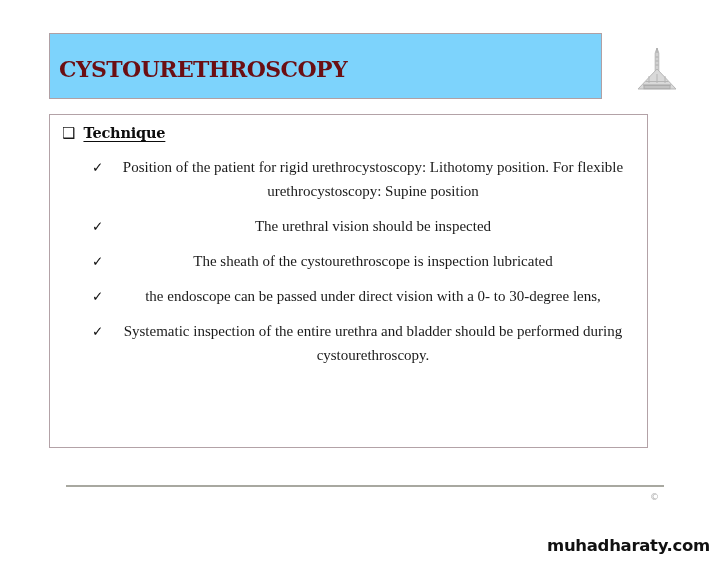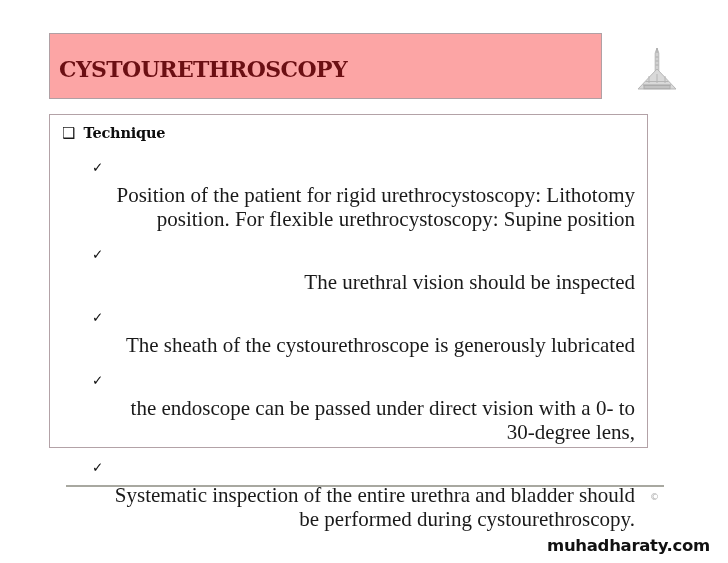--- a/index.html
+++ b/index.html
@@ -23,21 +23,21 @@
   }
 
   
   .title-box {
     position: absolute;
     left: 49px;
     top: 33px;
     width: 553px;
     height: 66px;
     border: 1px solid #b0a0a4;
-    background: #fca5a5;
+    background: #7dd3fc;
     box-sizing: border-box;
   }
   .title-text {
     position: absolute;
     left: 9px;
     top: 14px;
     font-family: "DejaVu Serif", "Liberation Serif", serif;
     font-weight: bold;
     font-size: 31px;
     line-height: 36px;
@@ -86,20 +86,21 @@
     line-height: 20px;
     color: #1a1a1a;
     position: relative;
     top: 0px;
   }
   .section-heading-label {
     font-family: "DejaVu Serif", "Liberation Serif", serif;
     font-weight: bold;
     font-size: 14.5px;
     line-height: 20px;
+    text-decoration: underline;
     text-underline-offset: 3px;
     color: #0d0d0d;
     letter-spacing: -0.2px;
   }
 
   .bullet-list {
     position: absolute;
     left: 42px;
     top: 40px;
     right: 8px;
@@ -114,26 +115,25 @@
     width: 19px;
     font-family: "DejaVu Sans", sans-serif;
     font-weight: bold;
     font-size: 13.5px;
     line-height: 24px;
     color: #111111;
   }
   .bullet-text {
     flex: 1 1 auto;
     font-family: "Liberation Serif", serif;
-    font-size: 21px;
+    font-size: 15px;
     line-height: 24px;
     color: #1a1a1a;
-    text-align: right;
+    text-align: center;
     padding-right: 4px;
-    margin-top: 28px;
   }
 
   
   .footer-rule {
     position: absolute;
     left: 66px;
     top: 485px;
     width: 598px;
     height: 2px;
     background: #a8a8a0;
@@ -199,21 +199,21 @@
         <span class="bullet-text">Position of the patient for rigid urethrocystoscopy: Lithotomy position. For flexible urethrocystoscopy: Supine position</span>
       </div>
 
       <div class="bullet-item">
         <span class="check-glyph">✓</span>
         <span class="bullet-text">The urethral vision should be inspected</span>
       </div>
 
       <div class="bullet-item">
         <span class="check-glyph">✓</span>
-        <span class="bullet-text">The sheath of the cystourethroscope is generously lubricated</span>
+        <span class="bullet-text">The sheath of the cystourethroscope is inspection lubricated</span>
       </div>
 
       <div class="bullet-item">
         <span class="check-glyph">✓</span>
         <span class="bullet-text">the endoscope can be passed under direct vision with a 0- to 30-degree lens,</span>
       </div>
 
       <div class="bullet-item">
         <span class="check-glyph">✓</span>
         <span class="bullet-text">Systematic inspection of the entire urethra and bladder should be  performed during cystourethroscopy.</span>

